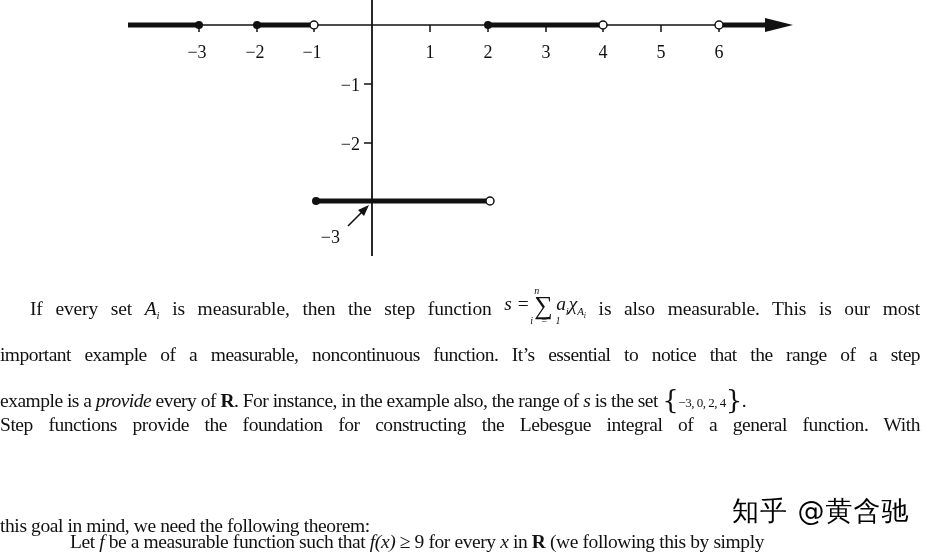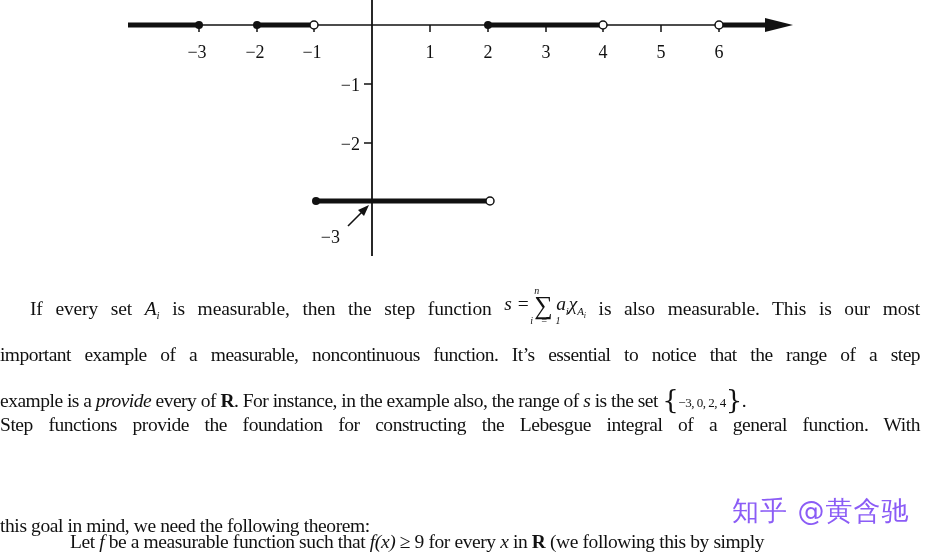--- a/index.html
+++ b/index.html
@@ -10,21 +10,21 @@
   .it { font-style: italic; }
   .bold { font-weight: bold; }
   .math-inline { display: inline-block; vertical-align: middle; position: relative; font-style: italic; }
   .sum-wrap { display: inline-block; position: relative; width: 22px; text-align: center; vertical-align: middle; font-style: normal; }
   .sum-sym { font-size: 26px; line-height: 26px; display: block; }
   .sum-top { position: absolute; top: -14px; left: 0; width: 22px; font-size: 10px; font-style: italic; text-align: center; }
   .sum-bot { position: absolute; bottom: -14px; left: -4px; width: 30px; font-size: 10px; font-style: italic; text-align: center; }
   sub { font-size: 11px; }
   .set-brace { font-size: 26px; vertical-align: -2px; font-family: "DejaVu Serif", serif; }
   .set-vals { font-family: Liberation Serif, serif; font-size: 13px; }
-  #watermark { position: absolute; left: 732px; top: 493px; font-family: "DejaVu Sans", sans-serif; font-size: 27px; color: #8b5cf6; letter-spacing: 1px; }
+  #watermark { position: absolute; left: 732px; top: 493px; font-family: "DejaVu Sans", sans-serif; font-size: 27px; color: #000000; letter-spacing: 1px; }
   .tick-label { font-family: "Liberation Serif", serif; font-size: 18px; fill: #111; }
 </style>
 </head>
 <body>
 
 <svg id="graph" viewBox="0 0 928 260" width="928" height="260">
 
   <line x1="130" y1="25" x2="775" y2="25" stroke="#111" stroke-width="1.6"></line>
 
   <polygon points="765,18 793,25 765,32" fill="#111"></polygon>

